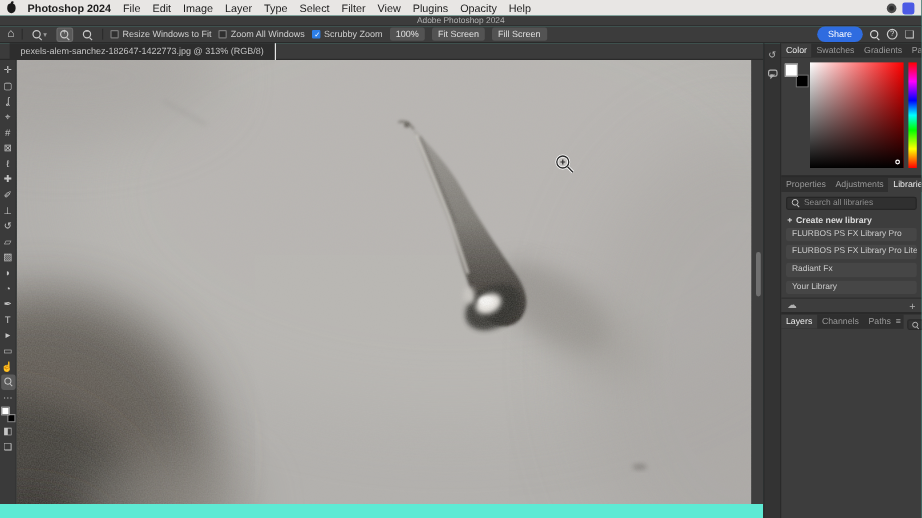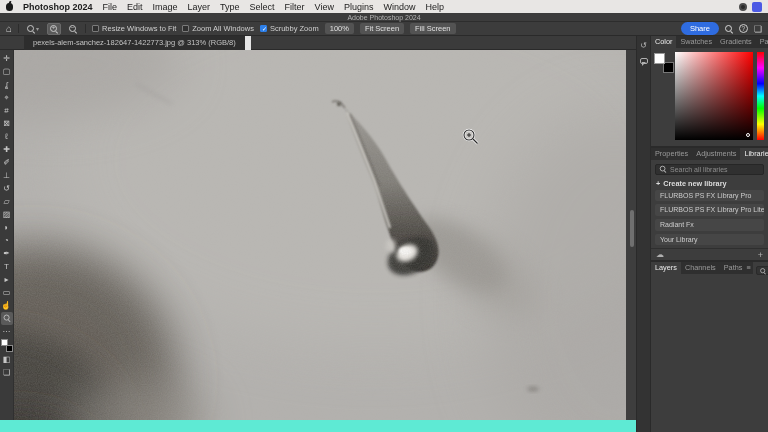--- a/index.html
+++ b/index.html
@@ -40,22 +40,22 @@
   .cb.checked::after{content:"✓";position:absolute;left:0;top:-1px;font-size:6px;color:#fff;width:7px;text-align:center}
   .cblabel{font-size:7.5px;color:#cfcfcf;white-space:nowrap}
   .obtn{background:#535353;border-radius:2px;padding:1px 5px;font-size:7.5px;color:#e0e0e0;white-space:nowrap}
   .share{margin-left:auto;background:#2f6ce0;color:#fff;border-radius:7px;padding:2px 9px;font-size:7.5px}
   .whitemag::before{border-color:#d8d8d8}.whitemag::after{background:#d8d8d8}
   .helpc{width:9px;height:9px;border:1px solid #cfcfcf;border-radius:50%;font-size:6.5px;line-height:8px;text-align:center;color:#cfcfcf}
   .wsicon{font-size:9px;color:#cfcfcf}
 
   
   .tabbar{position:absolute;left:0;top:36px;width:636px;height:14px;background:#3b3b3b;border-bottom:1px solid #2a2a2a;display:flex}
-  .doctab{margin-left:24px;height:14px;background:#2d2d2d;color:#c3c3c3;font-size:7.5px;line-height:14px;
-    padding:0 9px;border-right:6px solid #e5e5e5;white-space:nowrap}
+  .doctab{margin-left:8px;height:14px;background:#2d2d2d;color:#c3c3c3;font-size:7.5px;line-height:14px;
+    padding:0 9px;border-right:1px solid #e5e5e5;white-space:nowrap}
 
   
   .toolbar{position:absolute;left:0;top:50px;width:14px;height:370px;background:#3a3a3a;border-right:1px solid #303030;
     display:flex;flex-direction:column;align-items:center;padding-top:2px}
   .tool{width:12px;height:13px;line-height:13px;text-align:center;font-size:8px;color:#c6c6c6;border-radius:2px;flex:0 0 auto}
   .tool.active{background:#5a5a5a}
   .tool .mag{transform:scale(.85);margin-top:2px}
   .fgbg{position:relative;width:12px;height:13px;margin:1px 0;flex:0 0 auto}
   .fgsw{position:absolute;left:0;top:0;width:7px;height:7px;background:#fff;border:1px solid #8a8a8a;z-index:1}
   .bgsw{position:absolute;right:0;bottom:0;width:7px;height:7px;background:#000;border:1px solid #8a8a8a}
@@ -145,21 +145,21 @@
     <span class="appname mitem">Photoshop 2024</span>
     <span class="mitem">File</span>
     <span class="mitem">Edit</span>
     <span class="mitem">Image</span>
     <span class="mitem">Layer</span>
     <span class="mitem">Type</span>
     <span class="mitem">Select</span>
     <span class="mitem">Filter</span>
     <span class="mitem">View</span>
     <span class="mitem">Plugins</span>
-    <span class="mitem">Window</span>
+    <span class="mitem">Opacity</span>
     <span class="mitem">Help</span>
     <span class="menu-right">
       <span class="mb-dot"></span>
       <span class="mb-tile"></span>
     </span>
   </div>
 
   <div class="titlebar">Adobe Photoshop 2024</div>
 
   <div class="optionsbar">

